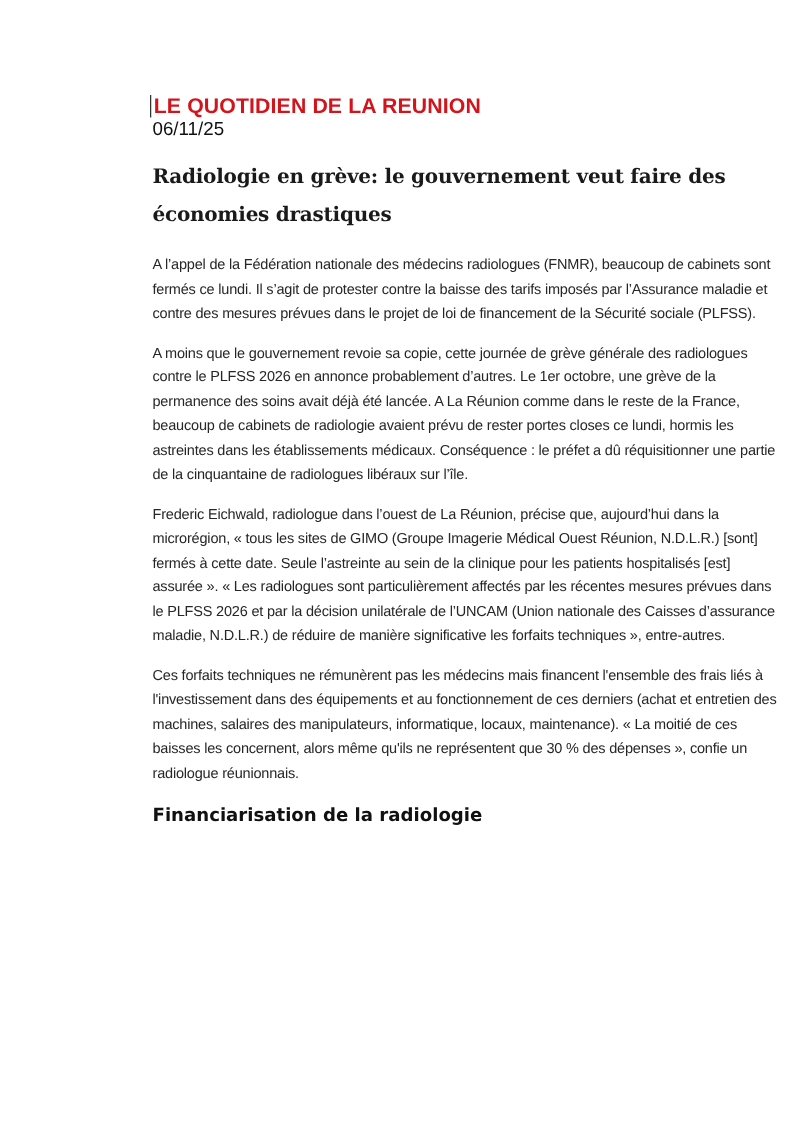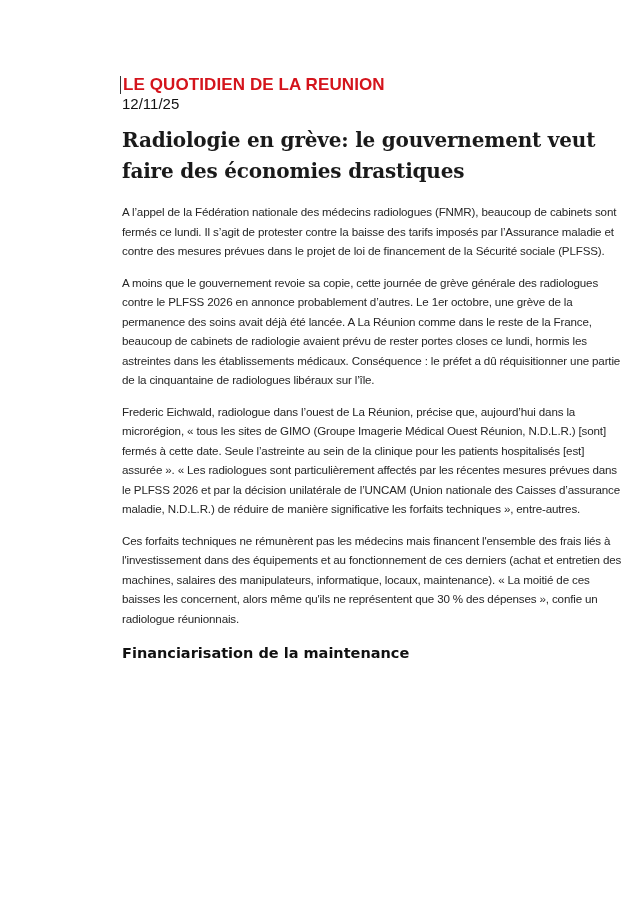--- a/index.html
+++ b/index.html
@@ -44,21 +44,21 @@
     .date {
       font-family: "Liberation Sans", sans-serif;
       font-size: 15px;
       color: #111111;
       line-height: 18px;
       margin: 0 0 12px 0;
     }
     .headline {
       font-family: "DejaVu Serif", "Liberation Serif", serif;
       font-weight: bold;
-      font-size: 20px;
+      font-size: 16px;
       line-height: 31px;
       color: #1a1a1a;
       margin: 0 0 15px 0;
       letter-spacing: -0.2px;
     }
     .para {
       font-family: Liberation Sans, sans-serif;
       font-size: 11.6px;
       line-height: 19.5px;
       color: #262626;
@@ -75,20 +75,20 @@
     }
   </style>
 </head>
 <body>
 
 <div class="page">
   <div class="publication">
     <span class="text-cursor"></span>
     <span>LE QUOTIDIEN DE LA REUNION</span>
   </div>
-  <p class="date">12/11/25</p>
+  <p class="date">06/11/25</p>
   <h1 class="headline">Radiologie en grève: le gouvernement veut faire des économies drastiques</h1>
   <p class="para">A l’appel de la Fédération nationale des médecins radiologues (FNMR), beaucoup de cabinets sont fermés ce lundi. Il s’agit de protester contre la baisse des tarifs imposés par l’Assurance maladie et contre des mesures prévues dans le projet de loi de financement de la Sécurité sociale (PLFSS).</p>
   <p class="para">A moins que le gouvernement revoie sa copie, cette journée de grève générale des radiologues contre le PLFSS 2026 en annonce probablement d’autres. Le 1er octobre, une grève de la permanence des soins avait déjà été lancée. A La Réunion comme dans le reste de la France, beaucoup de cabinets de radiologie avaient prévu de rester portes closes ce lundi, hormis les astreintes dans les établissements médicaux. Conséquence : le préfet a dû réquisitionner une partie de la cinquantaine de radiologues libéraux sur l’île.</p>
   <p class="para">Frederic Eichwald, radiologue dans l’ouest de La Réunion, précise que, aujourd’hui dans la microrégion, « tous les sites de GIMO (Groupe Imagerie Médical Ouest Réunion, N.D.L.R.) [sont] fermés à cette date. Seule l’astreinte au sein de la clinique pour les patients hospitalisés [est] assurée ». « Les radiologues sont particulièrement affectés par les récentes mesures prévues dans le PLFSS 2026 et par la décision unilatérale de l’UNCAM (Union nationale des Caisses d’assurance maladie, N.D.L.R.) de réduire de manière significative les forfaits techniques », entre-autres.</p>
   <p class="para">Ces forfaits techniques ne rémunèrent pas les médecins mais financent l'ensemble des frais liés à l'investissement dans des équipements et au fonctionnement de ces derniers (achat et entretien des machines, salaires des manipulateurs, informatique, locaux, maintenance). « La moitié de ces baisses les concernent, alors même qu'ils ne représentent que 30 % des dépenses », confie un radiologue réunionnais.</p>
-  <h2 class="subheading">Financiarisation de la maintenance</h2>
+  <h2 class="subheading">Financiarisation de la radiologie</h2>
 </div>
 
 </body></html>

